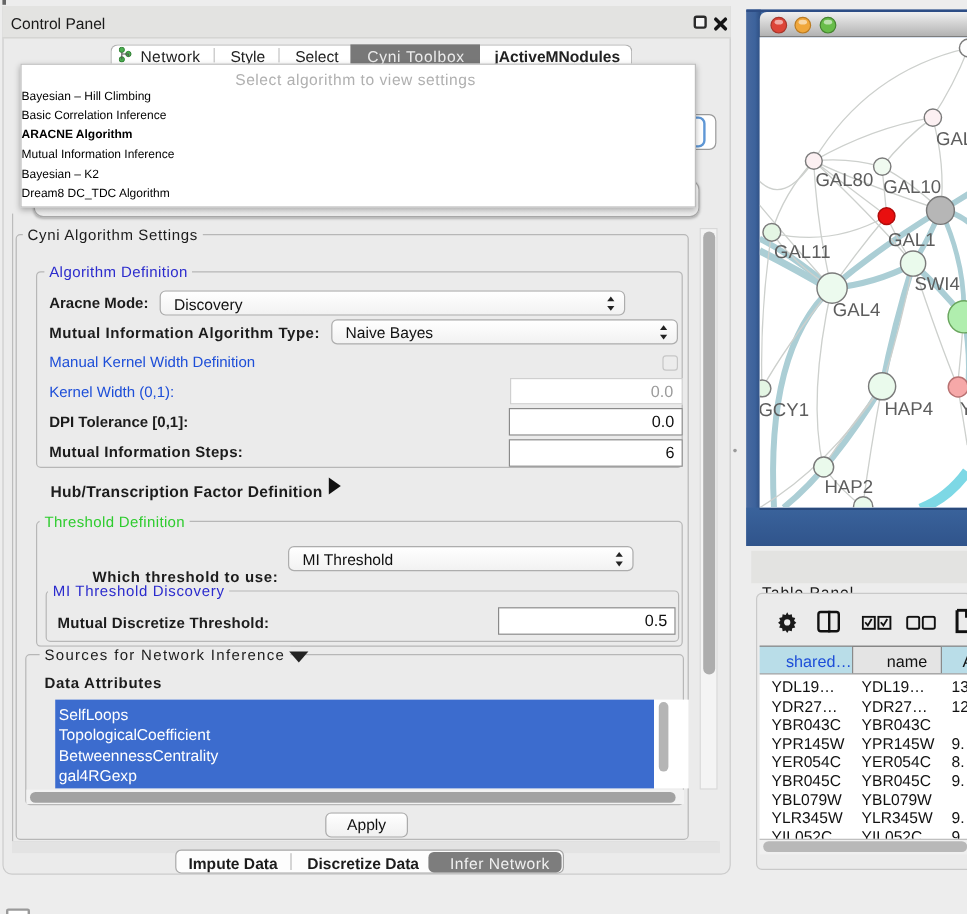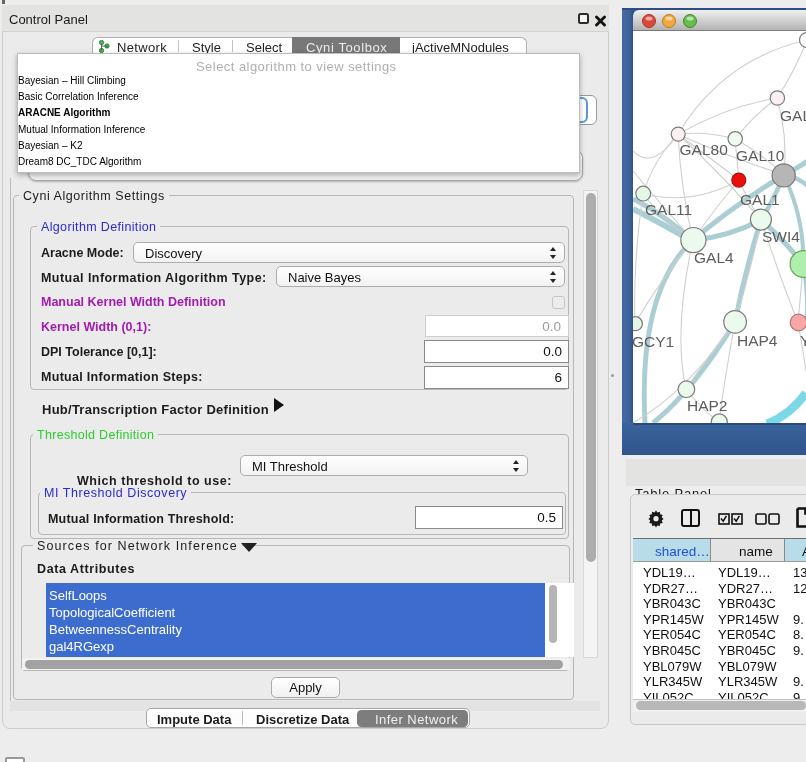--- a/index.html
+++ b/index.html
@@ -1,19 +1,19 @@
 <!DOCTYPE html>
 <html><head><meta charset="utf-8">
 <style>
 *{margin:0;padding:0;box-sizing:border-box}
 html,body{width:806px;height:762px;overflow:hidden}
 body{font-family:"Liberation Sans",sans-serif;background:#ededed;position:relative}
 .abs{position:absolute}
 .b{font-weight:bold;font-size:12.5px;color:#1c1c1c;white-space:nowrap}
-.gb{font-weight:bold;font-size:12.5px;color:#a21caf;white-space:nowrap}
+.gb{font-weight:normal;font-size:12.5px;color:#1d4ed8;white-space:nowrap}
 .group{position:absolute;border:1px solid #b7b7b7;border-radius:4px}
 .glabel{position:absolute;background:#ebebeb;padding:0 4px;font-size:12.5px;white-space:nowrap}
 .combo{position:absolute;background:linear-gradient(#ffffff,#f2f2f2);border:1px solid #adadad;border-radius:5px;font-size:13px;color:#111}
 .combo .ctxt{position:absolute;left:11px;top:3px;white-space:nowrap}
 .arr{position:absolute;width:0;height:0;border-left:3.5px solid transparent;border-right:3.5px solid transparent}
 .arrup{border-bottom:4.5px solid #222}
 .arrdn{border-top:4.5px solid #222}
 .field{position:absolute;background:#fff;text-align:right;font-size:13.5px;color:#111}
 .ntxt{font-size:15.5px;fill:#5d5d5d}
 </style></head>
@@ -38,21 +38,21 @@
 <div class="abs" style="left:10px;top:178px;width:1px;height:524px;background:#bcbcbc"></div>
 <div class="abs" style="left:10px;top:701px;width:588px;height:1px;background:#cfcfcf"></div>
 
 <div class="group" style="left:13px;top:195px;width:561px;height:505px"></div>
 <div class="glabel" style="left:19px;top:189px;color:#1c1c1c;letter-spacing:0.55px">Cyni Algorithm Settings</div>
 
 <div class="group" style="left:30px;top:226px;width:539px;height:164px"></div>
 <div class="glabel" style="left:37px;top:220px;color:#2b2bcd;letter-spacing:0.35px">Algorithm Definition</div>
 
 <div class="b" style="position:absolute;left:41px;top:246px">Aracne Mode:</div>
-<div class="combo" style="left:133px;top:242px;width:432px;height:21px">
+<div class="combo" style="left:133px;top:242px;width:388px;height:21px">
     <span class="ctxt">Discovery</span>
   <div class="arr arrup" style="right:8px;top:4px"></div>
     <div class="arr arrdn" style="right:8px;top:12px"></div>
   </div>
 
 <div class="b" style="position:absolute;left:41px;top:271px;letter-spacing:0.45px">Mutual Information Algorithm Type:</div>
 <div class="combo" style="left:276px;top:266px;width:289px;height:21px">
     <span class="ctxt">Naive Bayes</span>
   <div class="arr arrup" style="right:8px;top:4px"></div>
     <div class="arr arrdn" style="right:8px;top:12px"></div>
@@ -78,21 +78,21 @@
 
 <div class="b" style="position:absolute;left:77px;top:474px;letter-spacing:0.55px">Which threshold to use:</div>
 <div class="combo" style="left:240px;top:455px;width:288px;height:21px">
     <span class="ctxt">MI Threshold</span>
   <div class="arr arrup" style="right:8px;top:4px"></div>
     <div class="arr arrdn" style="right:8px;top:12px"></div>
   </div>
 
 <div class="group" style="left:38px;top:492px;width:528px;height:43px"></div>
 <div class="glabel" style="left:40px;top:486px;color:#2b2bcd;letter-spacing:0.55px">MI Threshold Discovery</div>
-<div class="b" style="position:absolute;left:48px;top:512px;letter-spacing:0.2px">Mutual Information Threshold:</div>
+<div class="b" style="position:absolute;left:48px;top:512px;letter-spacing:0.2px">Mutual Discretize Threshold:</div>
 <div class="field" style="left:415px;top:506px;width:148px;height:23px;border:1px solid #8a8a8a;padding:3px 6px 0 0">0.5</div>
 
 <div class="group" style="left:21px;top:545px;width:549px;height:126px"></div>
 <div class="glabel" style="left:33px;top:539px;color:#1c1c1c;font-size:12.5px;letter-spacing:1.1px">Sources for Network Inference</div>
 <div class="abs" style="left:241px;top:543px;width:0;height:0;border-left:8px solid transparent;border-right:8px solid transparent;border-top:9px solid #222"></div>
 <div class="b" style="position:absolute;left:37px;top:562px;letter-spacing:0.6px">Data Attributes</div>
 
 <div class="abs" style="left:46px;top:583px;width:528px;height:74px;background:#ffffff"></div>
 <div class="abs" style="left:46px;top:583px;width:499px;height:74px;background:#3c6cce"></div>
 <div class="abs" style="left:49px;top:586.5px;font-size:13px;color:#fff;line-height:17.2px;white-space:nowrap">SelfLoops<br>TopologicalCoefficient<br>BetweennessCentrality<br>gal4RGexp</div>
@@ -122,21 +122,21 @@
       <circle cx="2.5" cy="10.5" r="2.2" fill="#4caf50" stroke="#2e7d32" stroke-width="0.8"></circle>
       <path d="M2.5 4.5 V10.5 M2.5 6 H8 V8" stroke="#555" stroke-width="0.9" fill="none"></path>
     </svg></div>
 <div class="abs" style="left:117px;top:40px;font-size:13px;color:#222;letter-spacing:0.35px">Network</div>
 <div class="abs" style="left:178px;top:40px;width:1px;height:12px;background:#c4c4c4"></div>
 <div class="abs" style="left:192px;top:40px;font-size:13px;color:#222">Style</div>
 <div class="abs" style="left:232px;top:40px;width:1px;height:12px;background:#c4c4c4"></div>
 <div class="abs" style="left:246px;top:40px;font-size:13px;color:#222">Select</div>
 <div class="abs" style="left:292px;top:37px;width:108px;height:17px;background:#787878"></div>
 <div class="abs" style="left:306px;top:40px;font-size:13px;color:#ececec;letter-spacing:0.6px">Cyni Toolbox</div>
-<div class="abs" style="left:412px;top:40px;font-size:13px;color:#222;font-weight:normal">jActiveMNodules</div>
+<div class="abs" style="left:412px;top:40px;font-size:13px;color:#222;font-weight:bold">jActiveMNodules</div>
 
 <div class="abs" style="left:560px;top:95px;width:37px;height:30px;background:#fff;border:1px solid #9a9a9a;border-radius:6px"></div>
 <div class="abs" style="left:562px;top:97px;width:26px;height:26px;border:2.5px solid #5f97d5;border-radius:6px;background:#fff"></div>
 <div class="abs" style="left:28px;top:150px;width:555px;height:31px;background:linear-gradient(#ffffff,#ededed);border:1px solid #a8a8a8;border-radius:8px;box-shadow:0 1px 2px rgba(0,0,0,0.25)"></div>
 
 <div class="abs" style="left:17px;top:53px;width:563px;height:120px;background:#ffffff;border:1px solid #bdbdbd;box-shadow:0 2px 5px rgba(0,0,0,0.3)"></div>
 <div class="abs" style="left:196px;top:59px;font-size:13px;color:#b0b0b0;letter-spacing:0.45px">Select algorithm to view settings</div>
 <div class="abs" style="left:18px;top:73px;font-size:10px;color:#000000;line-height:16.2px;white-space:nowrap">Bayesian – Hill Climbing<br>Basic Correlation Inference<br><b>ARACNE Algorithm</b><br>Mutual Information Inference<br>Bayesian – K2<br>Dream8 DC_TDC Algorithm</div>
 
 <div class="abs" style="left:611px;top:374px;width:3px;height:3px;background:#9a9a9a;border-radius:50%"></div>

